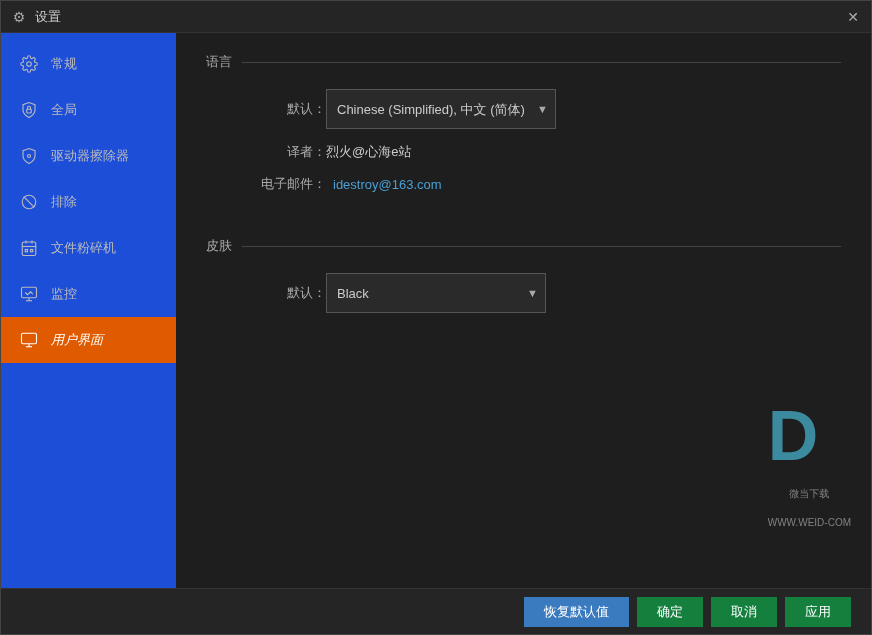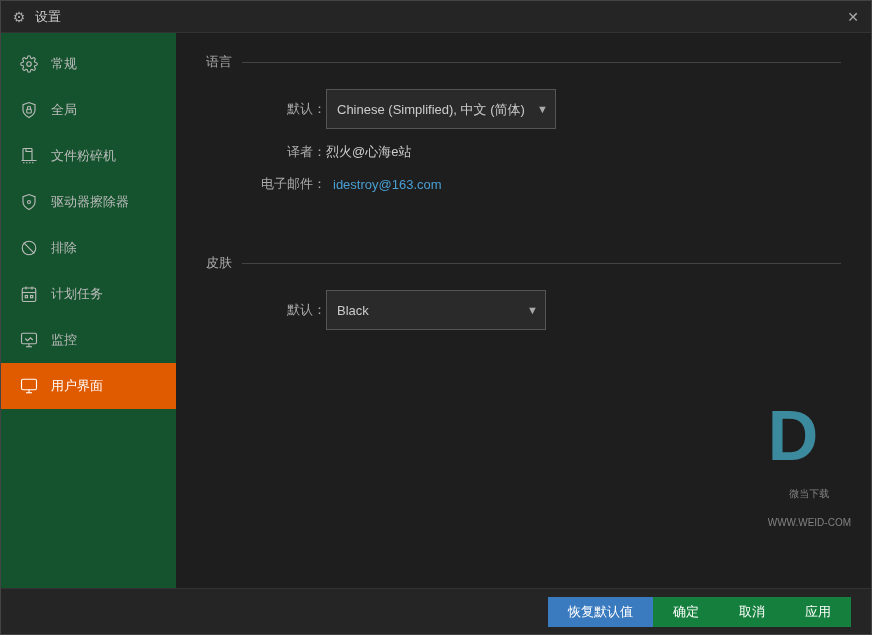--- a/index.html
+++ b/index.html
@@ -56,39 +56,40 @@
       align-items: center;
       justify-content: center;
     }
     .content-area {
       display: flex;
       flex: 1;
       overflow: hidden;
     }
     .sidebar {
       width: 175px;
-      background: #14532d;
+      background: #1d4ed8;
       flex-shrink: 0;
       display: flex;
       flex-direction: column;
       padding-top: 8px;
     }
     .sidebar-item {
       height: 46px;
       display: flex;
       align-items: center;
       gap: 12px;
       padding: 0 18px;
       cursor: pointer;
       color: #bbb;
       font-size: 13px;
     }
     .sidebar-item.active {
       background: #e05a00;
       color: #fff;
+      font-style: italic;
     }
     .sidebar-icon {
       width: 20px;
       height: 20px;
       display: flex;
       align-items: center;
       justify-content: center;
       flex-shrink: 0;
     }
     .sidebar-icon svg {
@@ -97,21 +98,21 @@
       fill: none;
       stroke: currentColor;
       stroke-width: 1.5;
     }
     .main-panel {
       flex: 1;
       background: #1e1e1e;
       padding: 20px 30px;
       display: flex;
       flex-direction: column;
-      gap: 17px;
+      gap: 0;
       position: relative;
     }
     .section {
       margin-bottom: 30px;
     }
     .section-title {
       font-size: 13px;
       color: #aaa;
       margin-bottom: 18px;
       display: flex;
@@ -190,20 +191,21 @@
       margin-top: 16px;
     }
     .footer {
       height: 46px;
       background: #252525;
       border-top: 1px solid #333;
       display: flex;
       align-items: center;
       justify-content: flex-end;
       padding: 0 20px;
+      gap: 8px;
       flex-shrink: 0;
     }
     .footer-btn {
       height: 30px;
       padding: 0 20px;
       background: #15803d;
       color: #fff;
       border: none;
       font-size: 13px;
       font-family: 'Microsoft YaHei', Arial, sans-serif;
@@ -248,30 +250,20 @@
         <div class="sidebar-icon">
           <svg viewBox="0 0 24 24">
               <path d="M12 22s8-4 8-10V5l-8-3-8 3v7c0 6 8 10 8 10z"></path>
               <rect x="9" y="11" width="6" height="5" rx="1"></rect>
               <path d="M10 11V9a2 2 0 014 0v2"></path>
             </svg>
         </div>
         <span>全局</span>
       </div>
 
-      <div class="sidebar-item">
-        <div class="sidebar-icon">
-          <svg viewBox="0 0 24 24">
-              <rect x="4" y="2" width="12" height="16" rx="1"></rect>
-              <path d="M8 2v4h8"></path>
-              <path d="M2 18h20M4 21h2M8 21h2M12 21h2M16 21h2"></path>
-            </svg>
-        </div>
-        <span>文件粉碎机</span>
-      </div>
 
       <div class="sidebar-item">
         <div class="sidebar-icon">
           <svg viewBox="0 0 24 24">
               <path d="M12 22s8-4 8-10V5l-8-3-8 3v7c0 6 8 10 8 10z"></path>
               <circle cx="12" cy="12" r="2"></circle>
             </svg>
         </div>
         <span>驱动器擦除器</span>
       </div>
@@ -290,21 +282,21 @@
         <div class="sidebar-icon">
           <svg viewBox="0 0 24 24">
               <rect x="3" y="4" width="18" height="18" rx="2"></rect>
               <line x1="16" y1="2" x2="16" y2="6"></line>
               <line x1="8" y1="2" x2="8" y2="6"></line>
               <line x1="3" y1="10" x2="21" y2="10"></line>
               <rect x="7" y="14" width="3" height="3"></rect>
               <rect x="14" y="14" width="3" height="3"></rect>
             </svg>
         </div>
-        <span>计划任务</span>
+        <span>文件粉碎机</span>
       </div>
 
       <div class="sidebar-item">
         <div class="sidebar-icon">
           <svg viewBox="0 0 24 24">
               <rect x="2" y="3" width="20" height="14" rx="2"></rect>
               <line x1="8" y1="21" x2="16" y2="21"></line>
               <line x1="12" y1="17" x2="12" y2="21"></line>
               <polyline points="7 10 10 13 14 9 17 12"></polyline>
             </svg>

